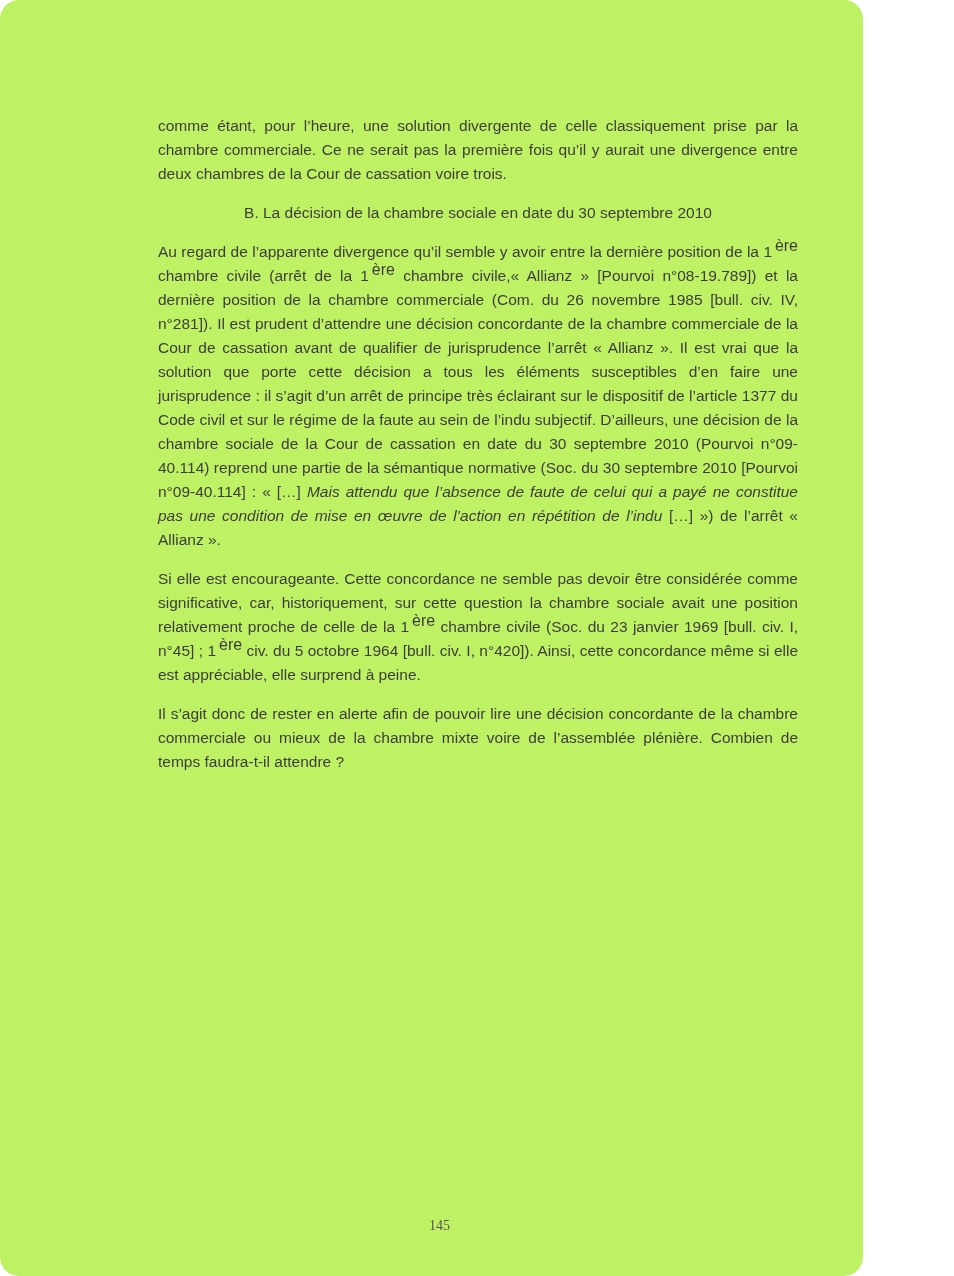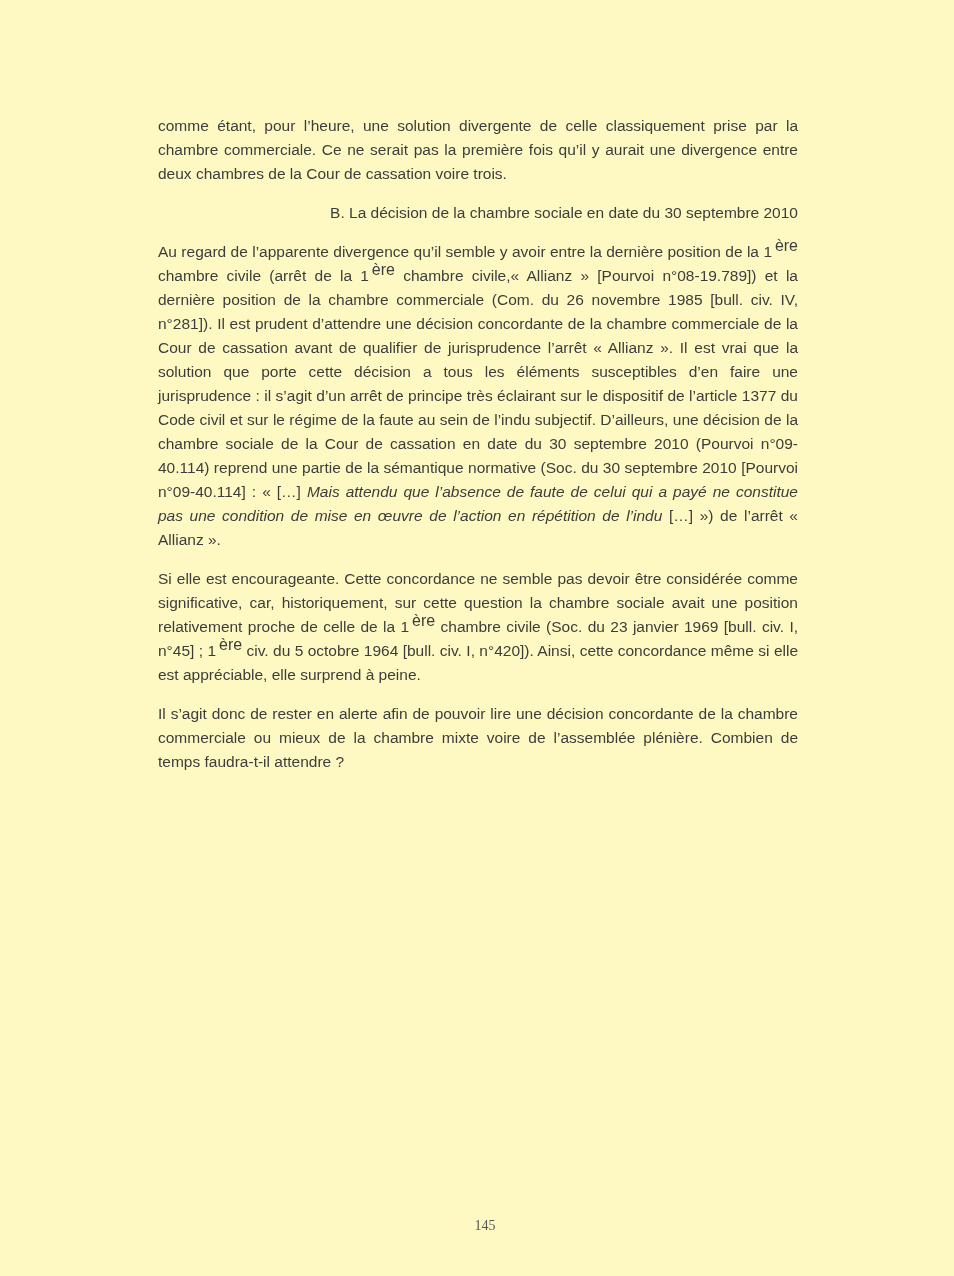--- a/index.html
+++ b/index.html
@@ -1,40 +1,41 @@
 <!DOCTYPE html>
 <html><head>
 <meta charset="utf-8">
 <style>
   * { box-sizing: border-box; }
   html, body { margin: 0; padding: 0; background: #ffffff; }
   .page {
     position: relative;
-    width: 954px;
+    width: 863px;
     height: 1276px;
-    background: #fef9c3;
+    background: #bef264;
     font-family: "Liberation Sans", "DejaVu Sans", sans-serif;
     color: #3d3d3c;
     overflow: hidden;
+    border-radius: 19px;
   }
   .text-column {
     position: absolute;
     left: 158px;
     top: 114px;
     width: 640px;
     font-size: 15.5px;
     line-height: 24px;
   }
   .text-column p {
     margin: 0 0 15px 0;
     text-align: justify;
     text-justify: inter-word;
   }
   .text-column p.heading {
-    text-align: right;
+    text-align: center;
   }
   .text-column p:last-child { margin-bottom: 2px; }
   .italic { font-style: italic; }
   sup.sup {
     font-size: 16px;
     line-height: 0;
     margin-left: 0.18em;
     letter-spacing: 0;
   }
   .page-number {

